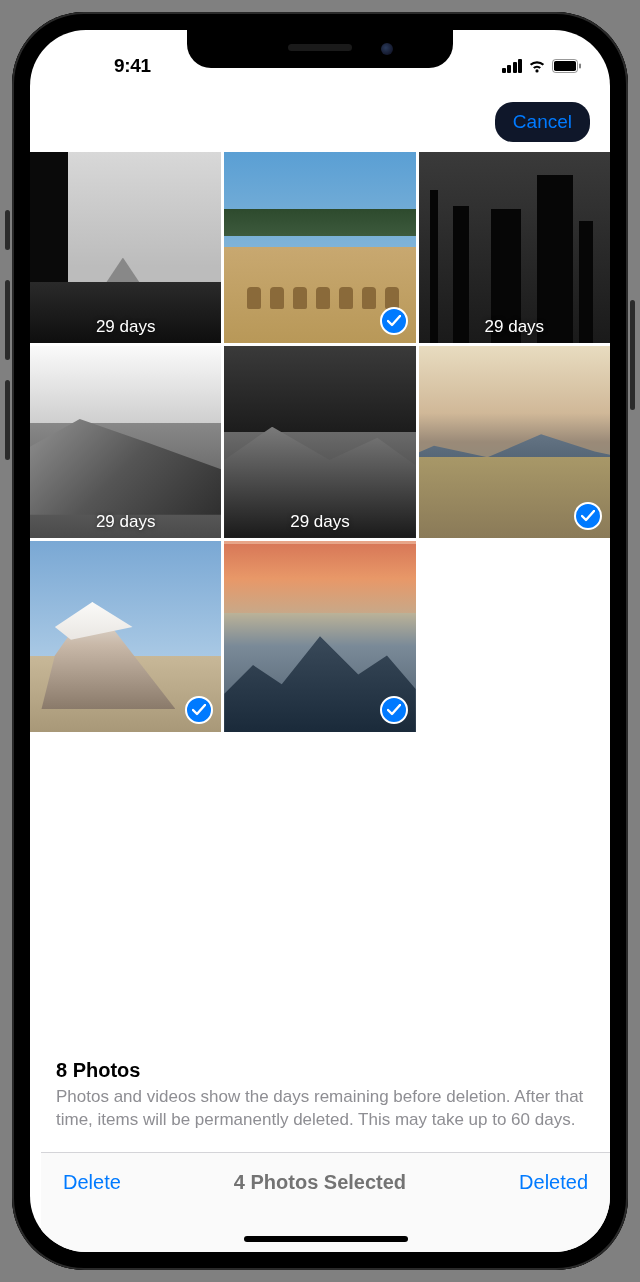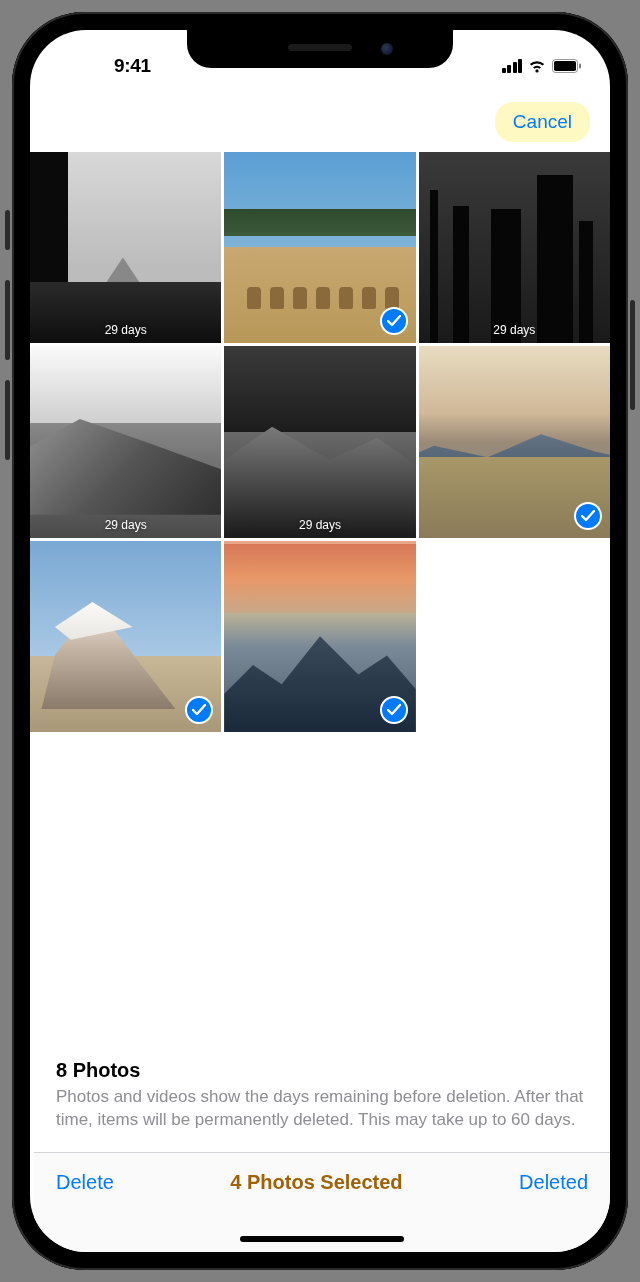--- a/index.html
+++ b/index.html
@@ -86,21 +86,21 @@
     .signal span:nth-child(1){height:5px}
     .signal span:nth-child(2){height:8px}
     .signal span:nth-child(3){height:11px}
     .signal span:nth-child(4){height:14px}
     .nav-bar {
       display: flex;
       justify-content: flex-end;
       padding: 18px 20px 10px;
     }
     .cancel-btn {
-      background: #fef9c3;
+      background: #0f172a;
       color: #007aff;
       border: none;
       border-radius: 18px;
       padding: 9px 18px;
       font-size: 19px;
       font-weight: 400;
     }
     .page-title {
       font-size: 38px;
       font-weight: 700;
@@ -119,21 +119,21 @@
       overflow: hidden;
     }
     .thumb-img { width: 100%; height: 100%; }
     .days-label {
       position: absolute;
       bottom: 6px;
       left: 0;
       right: 0;
       text-align: center;
       color: #fff;
-      font-size: 12px;
+      font-size: 17px;
       font-weight: 500;
       text-shadow: 0 0 4px rgba(0,0,0,0.6);
     }
     .check-badge {
       position: absolute;
       bottom: 8px;
       right: 8px;
       width: 28px;
       height: 28px;
       background: #007aff;
@@ -172,31 +172,31 @@
       position: absolute;
       left: 0; right: 0;
       bottom: 102px;
       text-align: left;
       padding: 0 26px 18px;
     }
     .info-title { font-size: 20px; font-weight: 600; color:#000; margin-bottom: 4px; }
     .info-desc { font-size: 17px; color: #8e8e93; line-height: 1.35; }
     .toolbar {
       position: absolute;
-      bottom: 0; left: 4px; right: 0;
+      bottom: 0; left: 11px; right: 0;
       height: 100px;
       border-top: 1px solid #d4d4d8;
       background: #fafafa;
       display: flex;
       align-items: flex-start;
       justify-content: space-between;
       padding: 18px 22px 0;
     }
     .tb-btn { color: #007aff; font-size: 20px; background: none; border: none; }
-    .tb-center { font-size: 20px; font-weight: 600; color: #a16207; }
+    .tb-center { font-size: 20px; font-weight: 600; color: #737373; }
     .home-indicator {
       position: absolute;
       bottom: 10px;
       left: 50%;
       transform: translateX(-50%);
       width: 164px;
       height: 6px;
       background: #000;
       border-radius: 3px;
     }

